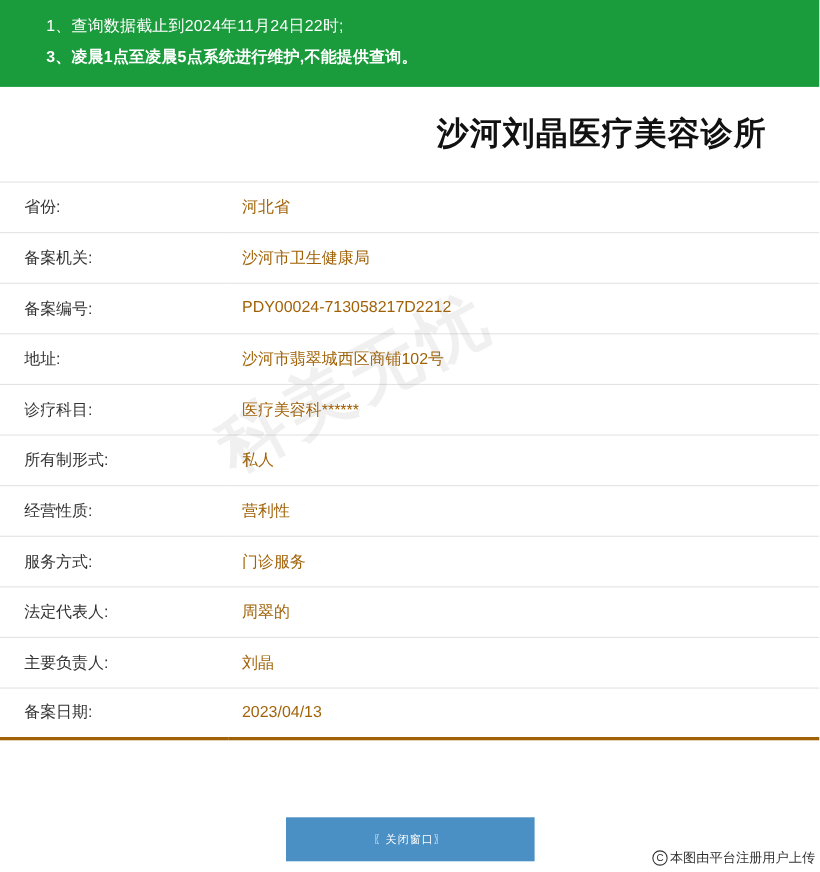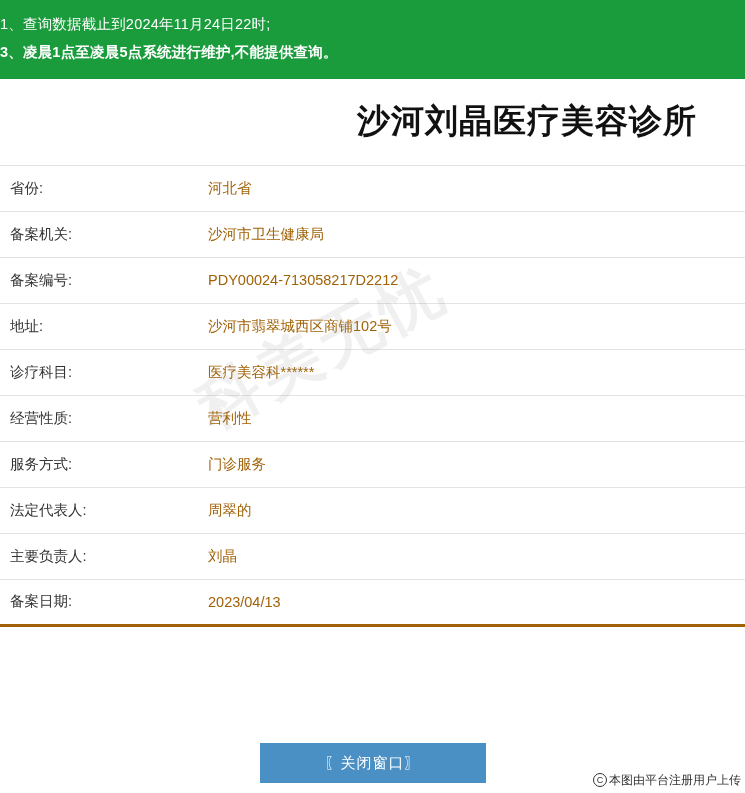--- a/index.html
+++ b/index.html
@@ -18,38 +18,39 @@
 
   
   .notice {
     background: #1a9b3c;
     color: #ffffff;
     padding: 10px 0 12px 0;
     font-size: 14.5px;
     line-height: 1.95;
   }
   .notice-line {
+    padding-left: 42px;
     white-space: nowrap;
     letter-spacing: 0.2px;
   }
   .notice-line b {
     font-weight: bold;
   }
 
   
   .title-wrap {
     height: 86px;
     display: flex;
     align-items: center;
     justify-content: flex-end;
     padding-right: 48px;
     box-sizing: border-box;
   }
   .clinic-title {
-    font-size: 33px;
+    font-size: 29px;
     font-weight: bold;
     color: #111;
     letter-spacing: 1px;
   }
 
   
   .info-table {
     width: 745px;
     border-collapse: collapse;
     table-layout: fixed;
@@ -61,21 +62,21 @@
     border-top: 1px solid #e3e3e3;
     font-size: 14.5px;
     color: #3d3d3d;
     vertical-align: middle;
   }
   .info-table tr:last-child td {
     border-bottom: 3px solid #a16207;
   }
   td.label {
     width: 185px;
-    padding-left: 10px;
+    padding-left: 22px;
     color: #333;
   }
   td.value {
     padding-left: 12px;
     color: #a16207;
   }
 
   
   .watermark {
     position: absolute;
@@ -101,21 +102,21 @@
     width: 745px;
     display: flex;
     justify-content: center;
   }
   .close-btn {
     width: 226px;
     height: 40px;
     background: #4a90c4;
     color: #ffffff;
     border: none;
-    font-size: 15px;
+    font-size: 10px;
     font-family: "Liberation Sans", sans-serif;
     cursor: pointer;
     letter-spacing: 1px;
   }
 
   
   .credit {
     position: absolute;
     right: 4px;
     bottom: 4px;
@@ -168,20 +169,24 @@
     </tr>
     <tr>
       <td class="label">地址:</td>
       <td class="value">沙河市翡翠城西区商铺102号</td>
     </tr>
     <tr>
       <td class="label">诊疗科目:</td>
       <td class="value">医疗美容科******</td>
     </tr>
     <tr>
+      <td class="label">所有制形式:</td>
+      <td class="value">私人</td>
+    </tr>
+    <tr>
       <td class="label">经营性质:</td>
       <td class="value">营利性</td>
     </tr>
     <tr>
       <td class="label">服务方式:</td>
       <td class="value">门诊服务</td>
     </tr>
     <tr>
       <td class="label">法定代表人:</td>
       <td class="value">周翠的</td>

